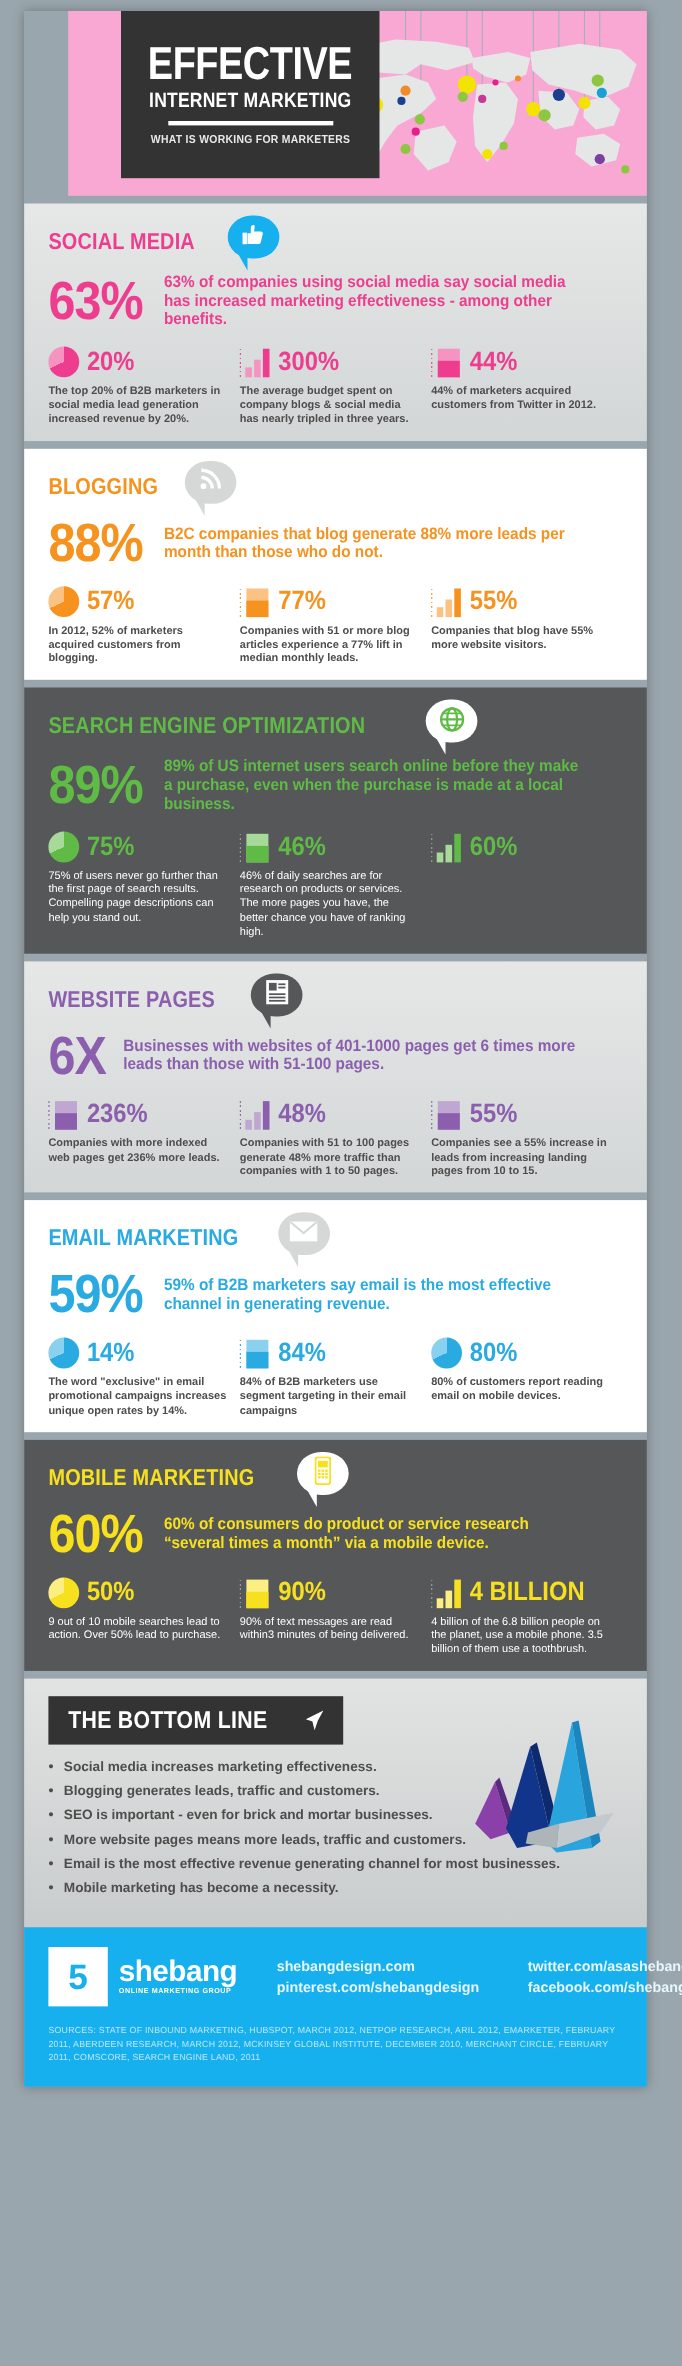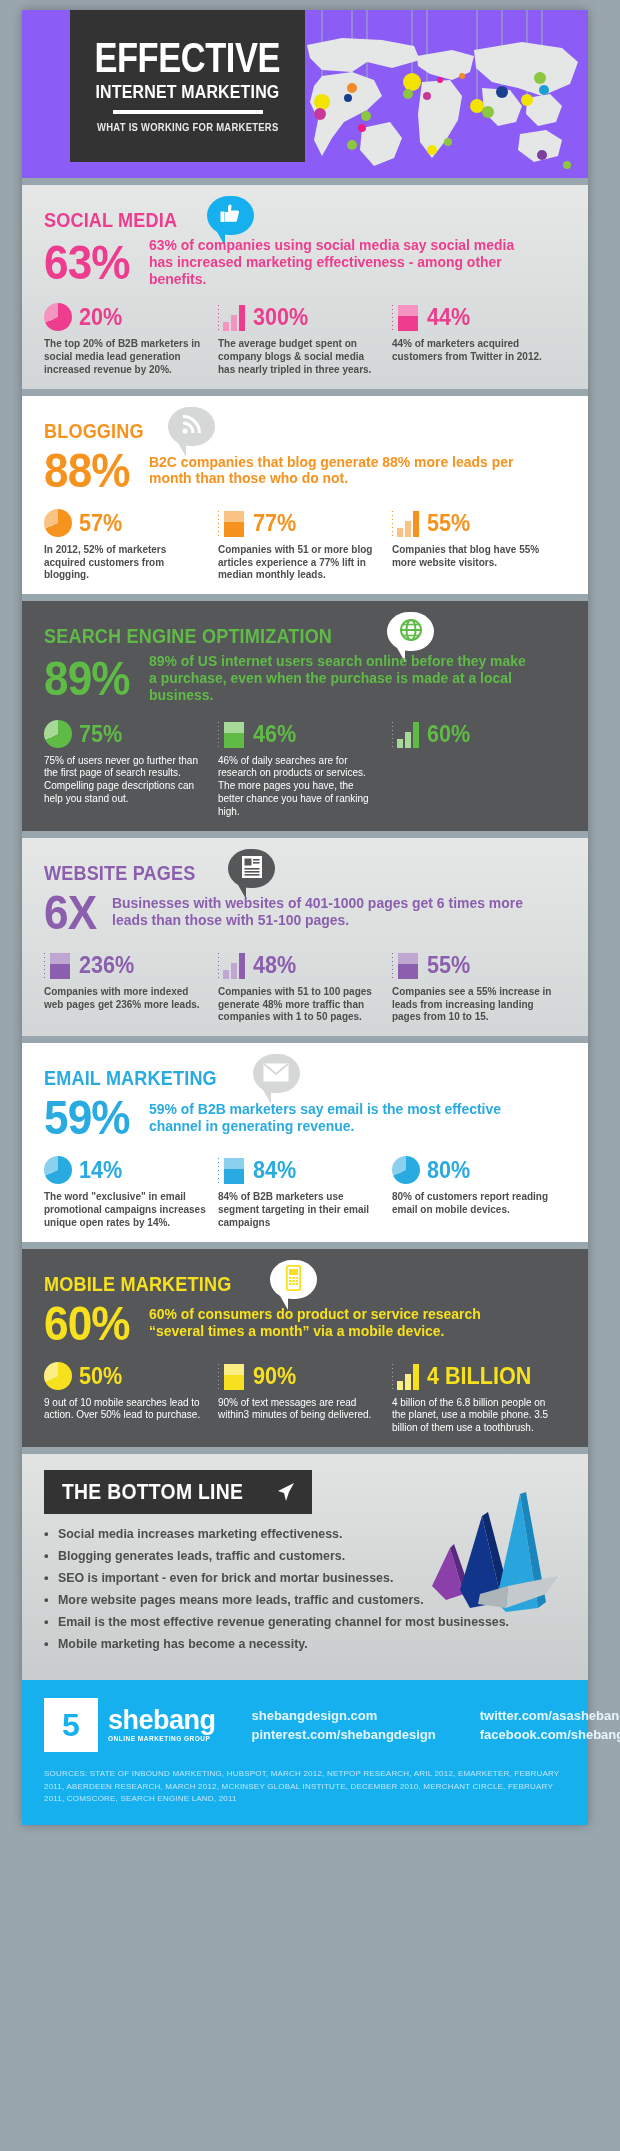--- a/index.html
+++ b/index.html
@@ -8,21 +8,21 @@
     background:#9aa6ad;
     font-family:"Liberation Sans", sans-serif;
     -webkit-font-smoothing:antialiased;
   }
   .poster{
     position:absolute;left:22px;top:10px;width:566px;
     box-shadow:0 0 10px rgba(0,0,0,.28);
   }
 
   
-  .header{position:relative;height:168px;background:#8b5cf6;overflow:hidden;}
+  .header{position:relative;height:168px;background:#f9a8d4;overflow:hidden;margin-left:40px;}
   .worldmap{position:absolute;inset:0;}
   .titlebox{
     position:absolute;left:48px;top:0;width:235px;height:152px;
     background:#333333;z-index:3;
     display:flex;flex-direction:column;align-items:center;justify-content:center;
   }
   .t1{
     color:#fff;font-weight:bold;font-size:42px;line-height:.92;
     letter-spacing:-.5px;transform:scaleX(.82);transform-origin:center;
     font-family:"Liberation Sans", sans-serif;
@@ -53,21 +53,21 @@
     margin-left:8px;margin-top:-6px;flex:none;
     display:flex;align-items:center;justify-content:center;
   }
   .bubble:after{
     content:"";position:absolute;left:9px;bottom:-11px;
     border-left:9px solid transparent;border-right:0 solid transparent;
     border-top:16px solid;
   }
   .bubble .gl{font-size:21px;line-height:1;}
 
-  .headline{display:flex;align-items:center;margin-top:2px;}
+  .headline{display:flex;align-items:center;margin-top:14px;}
   .bignum{
     font-weight:bold;font-size:49px;line-height:.92;letter-spacing:-1px;
     transform:scaleX(.9);transform-origin:left center;flex:none;
     margin-right:10px;white-space:nowrap;
   }
   .headtext{font-weight:bold;font-size:15px;line-height:1.12;
     transform:scaleX(.93);transform-origin:left center;}
 
   
   .cols{display:flex;margin-top:14px;gap:0;}

